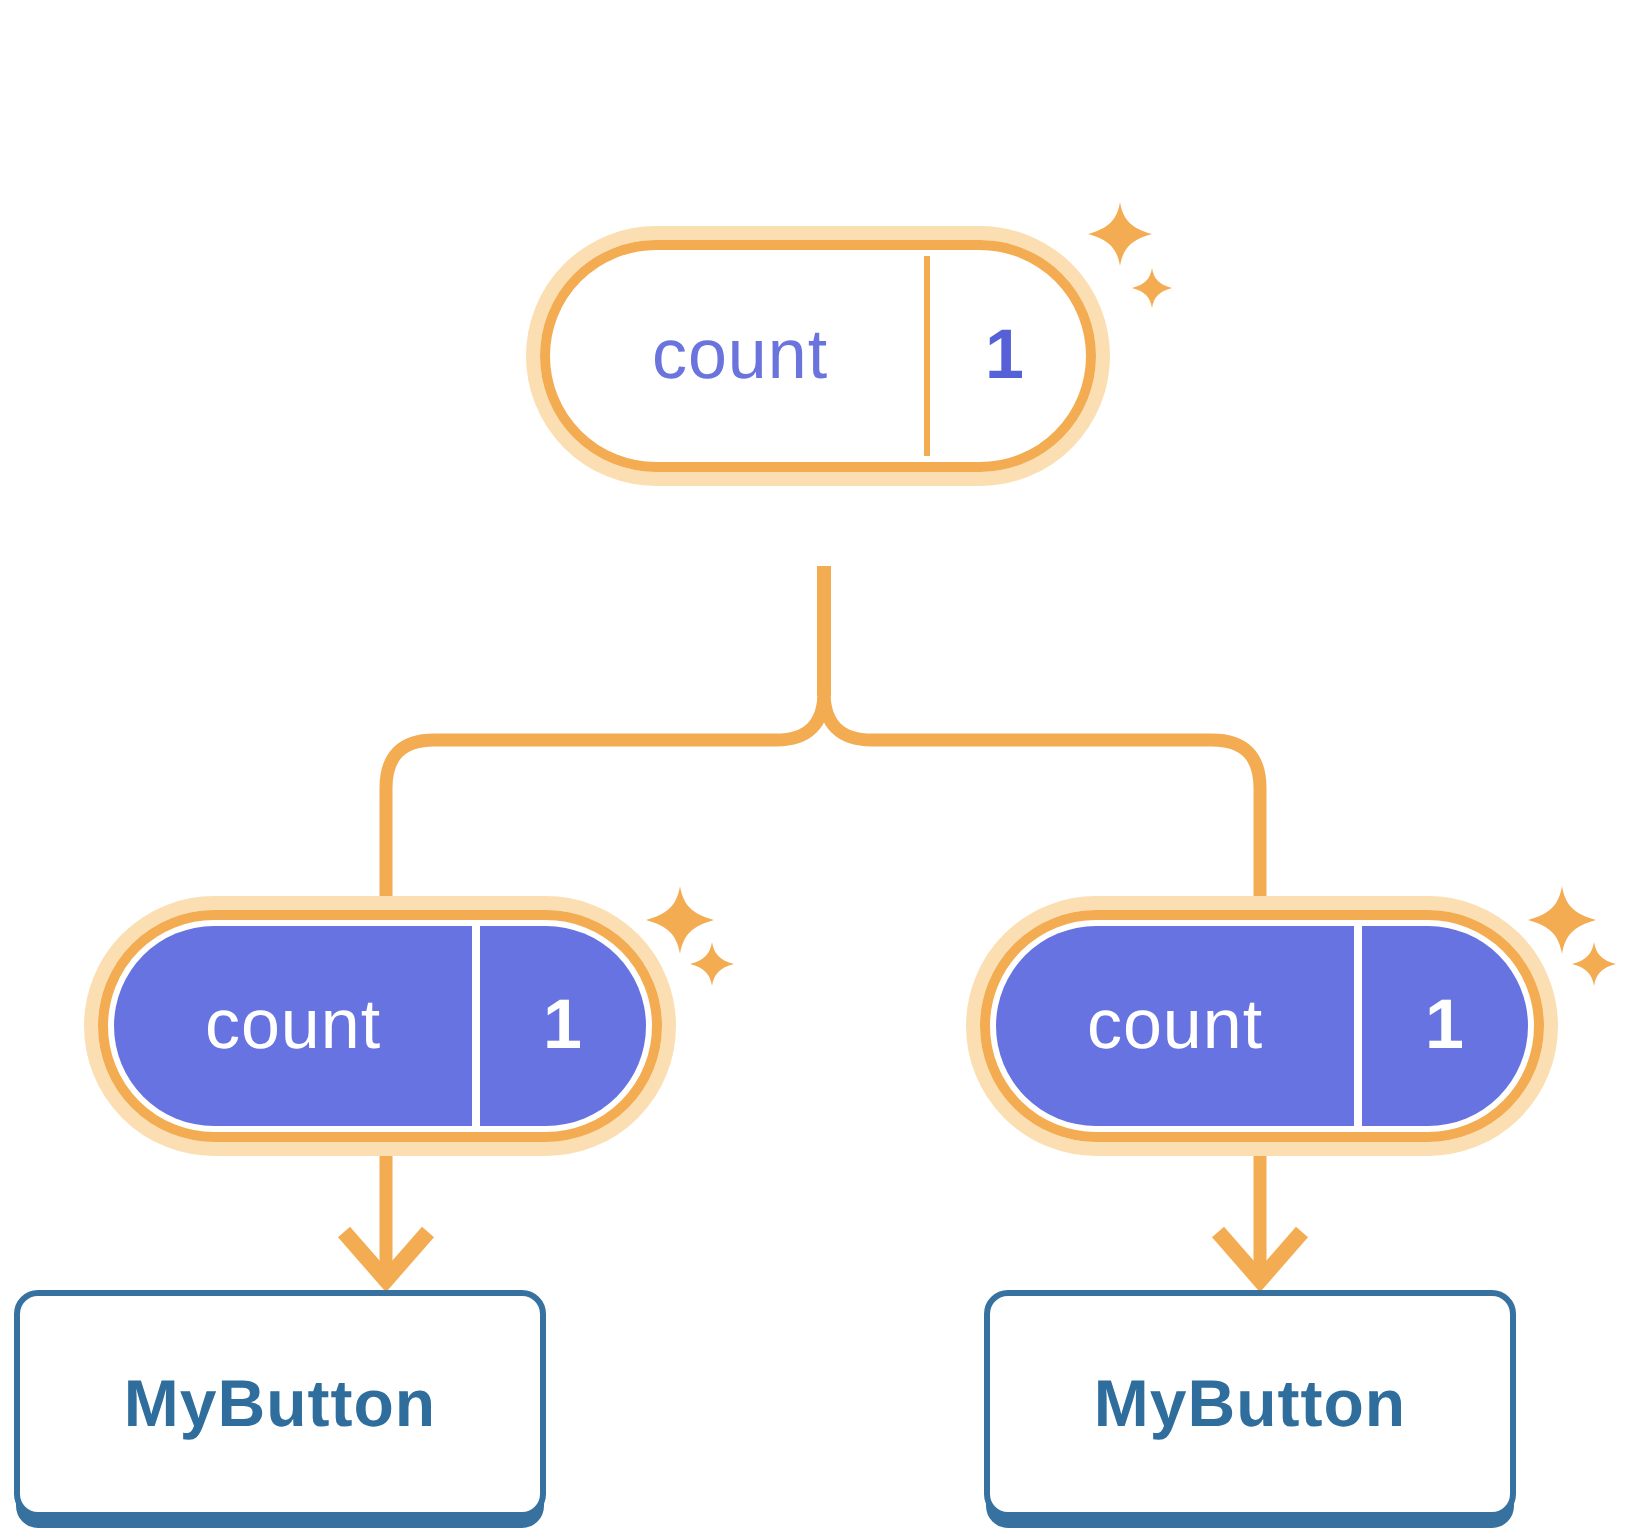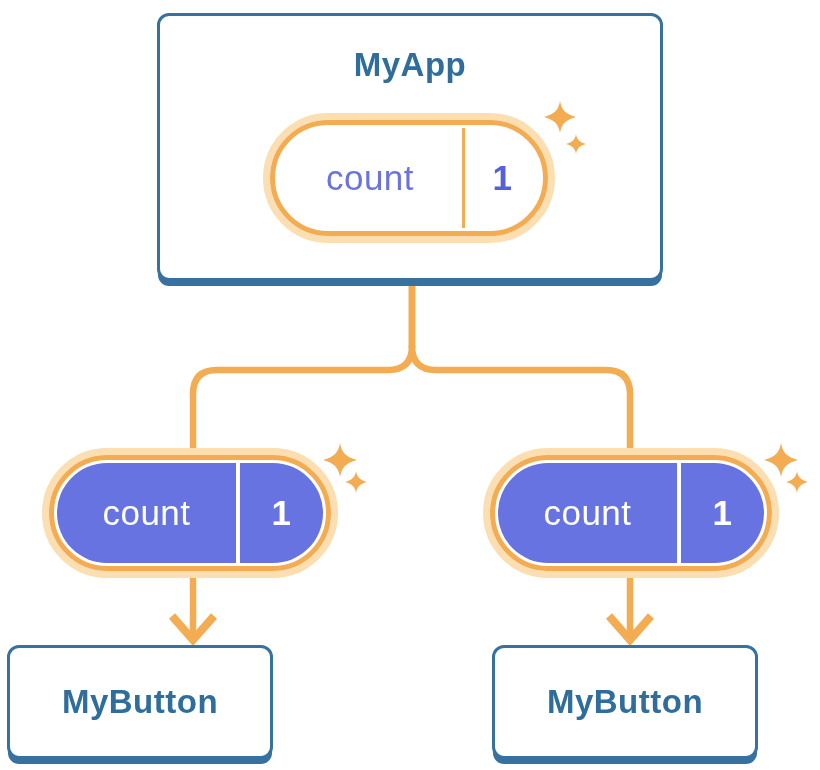--- a/index.html
+++ b/index.html
@@ -95,23 +95,20 @@
 <div class="canvas">
 
   <svg class="connector-svg" width="820" height="770" viewBox="0 0 820 770">
     <path class="stroke-orange" stroke-width="7" d="M412 283 L412 348"></path>
     <path class="stroke-orange" stroke-width="6.5" d="M412 346 Q412 370 388 370 L217 370 Q193 370 193 394 L193 634"></path>
     <path class="stroke-orange" stroke-width="6.5" d="M412 346 Q412 370 436 370 L606 370 Q630 370 630 394 L630 634"></path>
     <path class="stroke-orange" stroke-width="8" stroke-linejoin="miter" d="M172 616 L193 640 L214 616"></path>
     <path class="stroke-orange" stroke-width="8" stroke-linejoin="miter" d="M609 616 L630 640 L651 616"></path>
   </svg>
 
-  <div class="card root-card">
-    <div class="card-title root-title">MyApp</div>
-  </div>
 
   <div class="pill-outer root-pill">
     <div class="pill-mid">
       <div class="pill-inner">
         <div class="pill-label">count</div>
         <div class="pill-value">1</div>
       </div>
     </div>
   </div>
 

